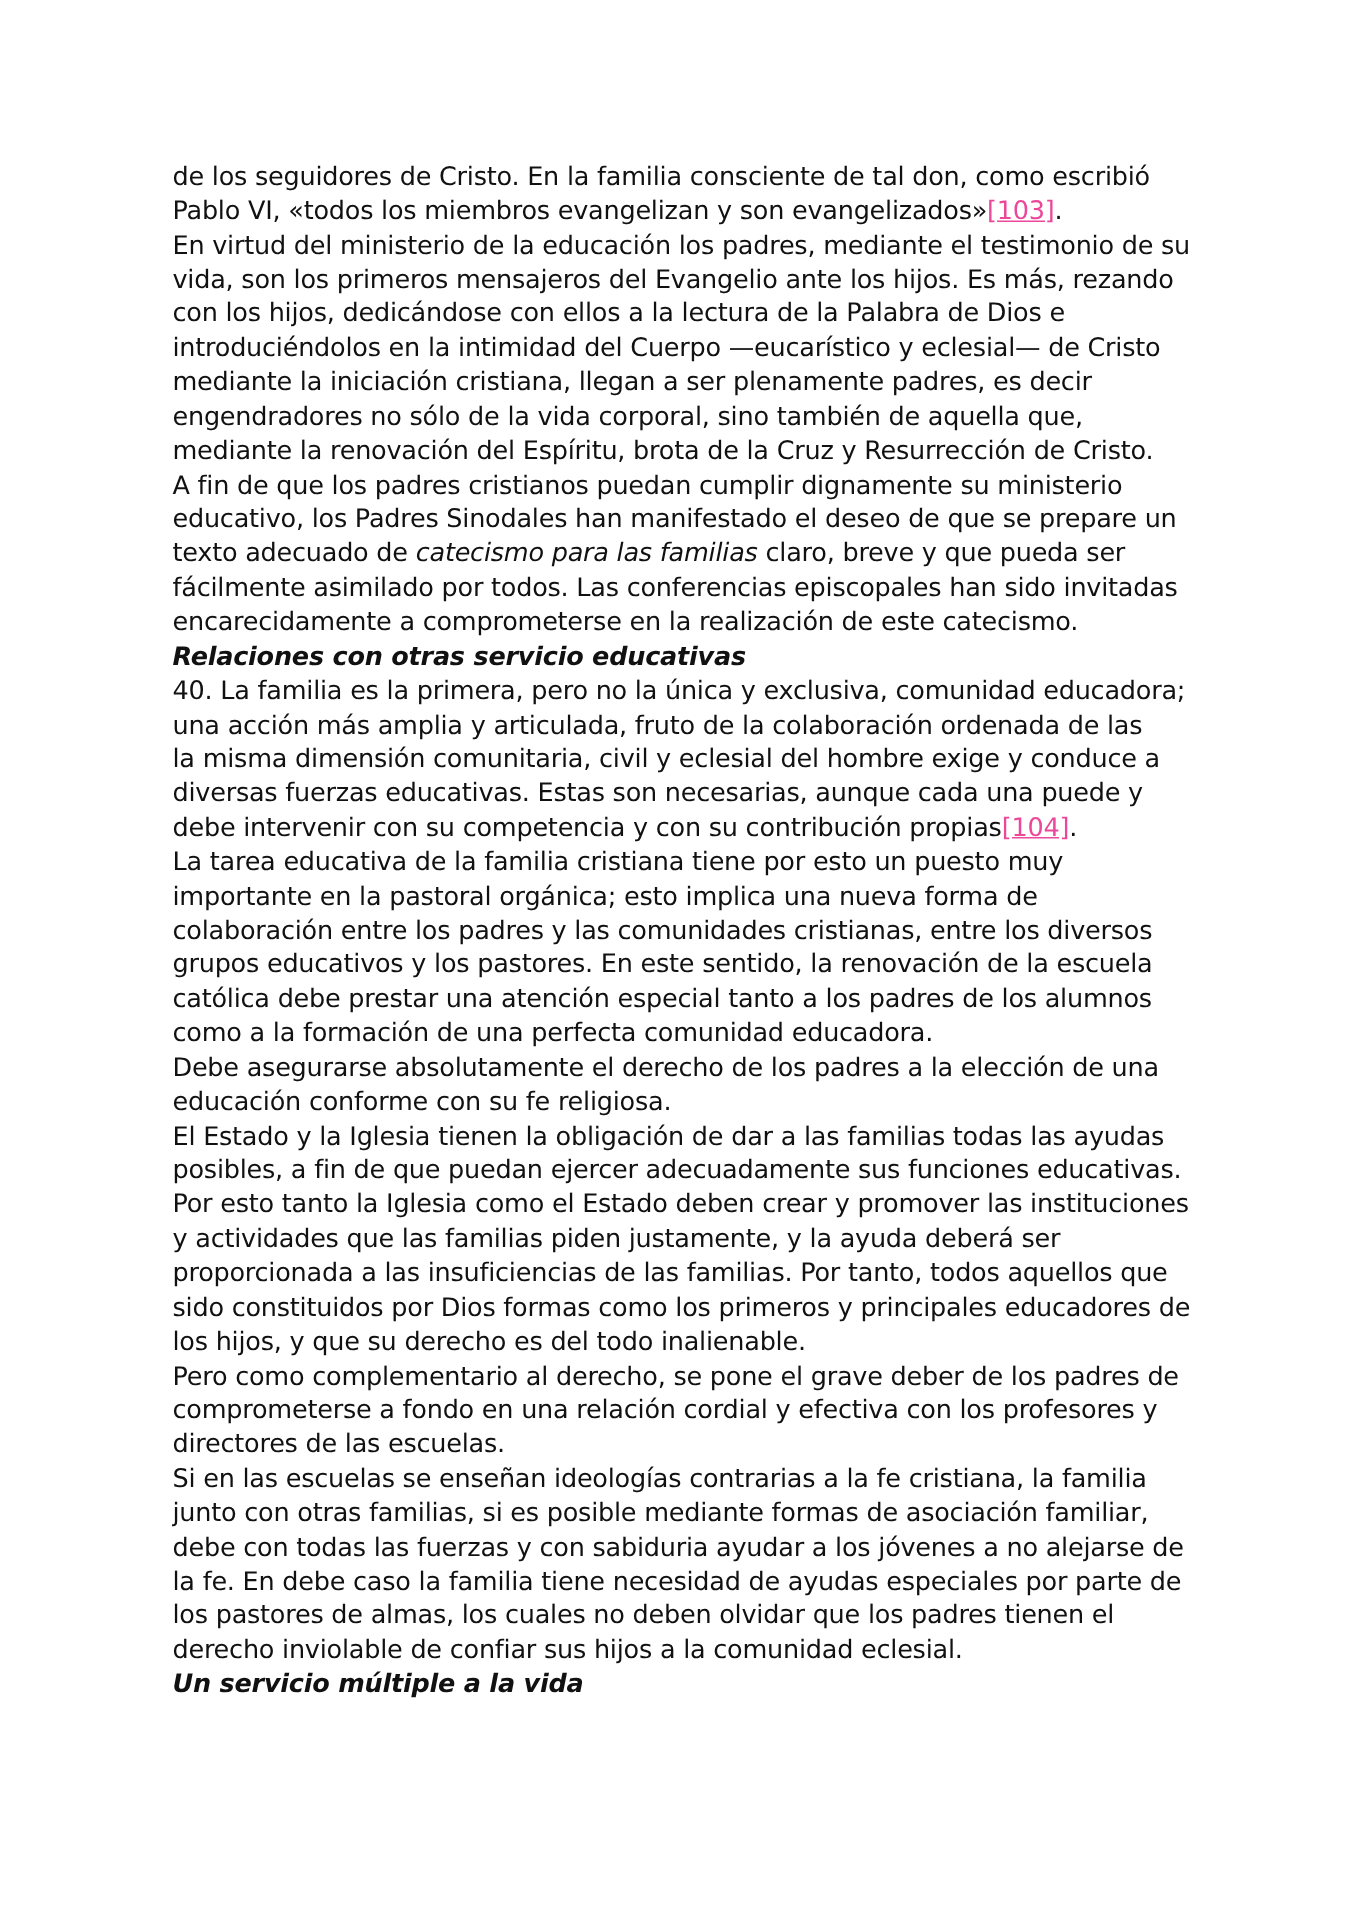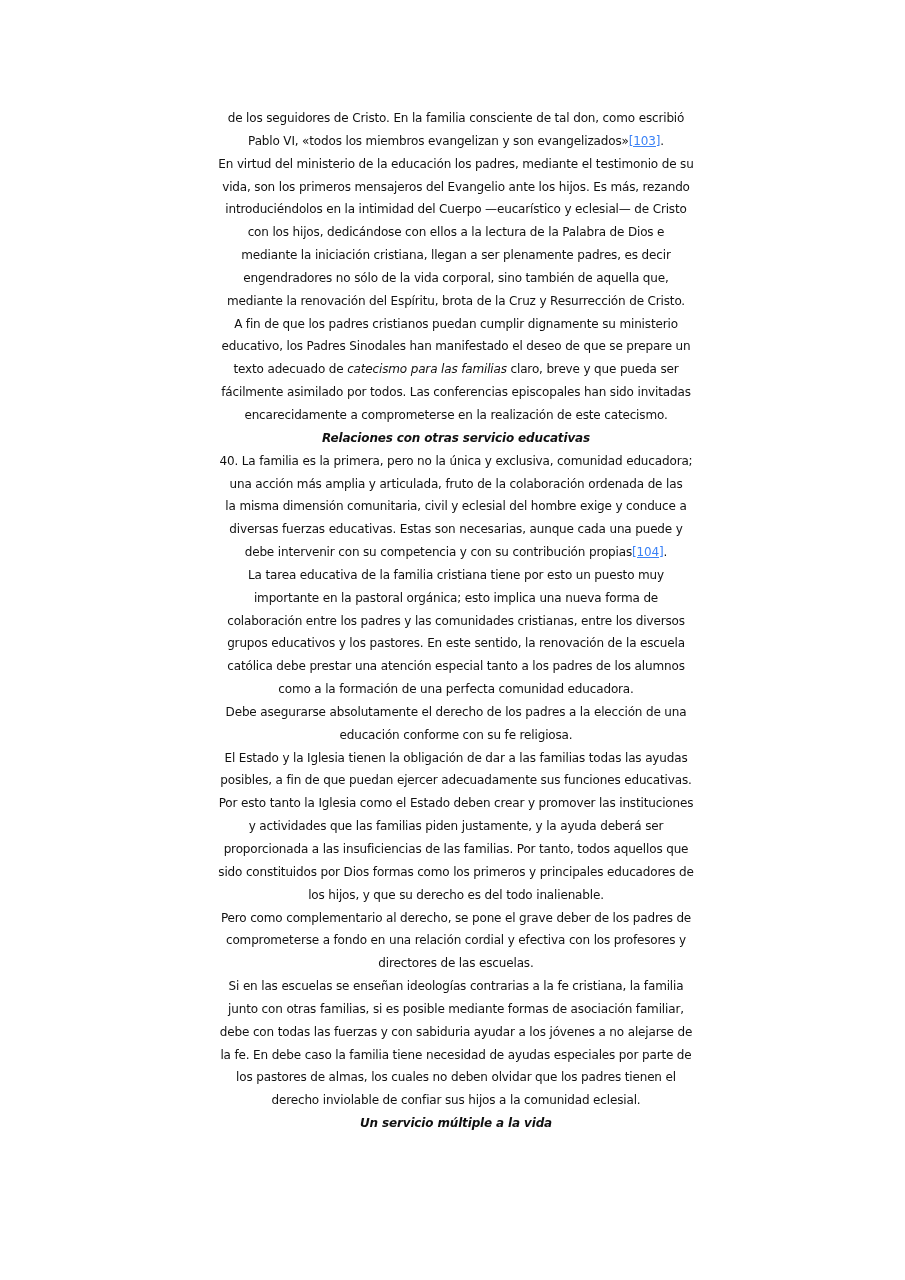--- a/index.html
+++ b/index.html
@@ -1,40 +1,39 @@
 <!DOCTYPE html>
 <html><head>
 <meta charset="utf-8">
 <style>
   html, body { margin: 0; padding: 0; background: #ffffff; }
   body { width: 905px; height: 1280px; overflow: hidden; position: relative; }
   .page {
-    position: absolute; left: 96px; top: 107px; width: 720px;
+    position: absolute; left: 115px; top: 107px; width: 720px;
     font-family: "DejaVu Sans", sans-serif;
-    font-size: 12px;
+    font-size: 17px;
     line-height: 22.85px;
     color: #111111;
     letter-spacing: -0.15px;
-    text-align: center;
   }
   .line { display: block; white-space: nowrap; }
   .heading { font-weight: bold; font-style: italic; }
-  .fn { color: #3b82f6; text-decoration: underline; cursor: pointer; }
+  .fn { color: #ec4899; text-decoration: underline; cursor: pointer; }
   em { font-style: italic; margin-top: 48px; }
 </style>
 </head>
 <body>
 
 <div class="page" id="page">
     <div class="line"><span>de los seguidores de Cristo. En la familia consciente de tal don, como escribió</span></div>
     <div class="line"><span>Pablo VI, «todos los miembros evangelizan y son evangelizados»</span><a class="fn">[103]</a><span>.</span></div>
     <div class="line"><span>En virtud del ministerio de la educación los padres, mediante el testimonio de su</span></div>
     <div class="line"><span>vida, son los primeros mensajeros del Evangelio ante los hijos. Es más, rezando</span></div>
+    <div class="line"><span>con los hijos, dedicándose con ellos a la lectura de la Palabra de Dios e</span></div>
     <div class="line"><span>introduciéndolos en la intimidad del Cuerpo —eucarístico y eclesial— de Cristo</span></div>
-    <div class="line"><span>con los hijos, dedicándose con ellos a la lectura de la Palabra de Dios e</span></div>
     <div class="line"><span>mediante la iniciación cristiana, llegan a ser plenamente padres, es decir</span></div>
     <div class="line"><span>engendradores no sólo de la vida corporal, sino también de aquella que,</span></div>
     <div class="line"><span>mediante la renovación del Espíritu, brota de la Cruz y Resurrección de Cristo.</span></div>
     <div class="line"><span>A fin de que los padres cristianos puedan cumplir dignamente su ministerio</span></div>
     <div class="line"><span>educativo, los Padres Sinodales han manifestado el deseo de que se prepare un</span></div>
     <div class="line"><span>texto adecuado de </span><em>catecismo para las familias</em><span> claro, breve y que pueda ser</span></div>
     <div class="line"><span>fácilmente asimilado por todos. Las conferencias episcopales han sido invitadas</span></div>
     <div class="line"><span>encarecidamente a comprometerse en la realización de este catecismo.</span></div>
     <div class="line heading"><span>Relaciones con otras servicio educativas</span></div>
     <div class="line"><span>40. La familia es la primera, pero no la única y exclusiva, comunidad educadora;</span></div>

